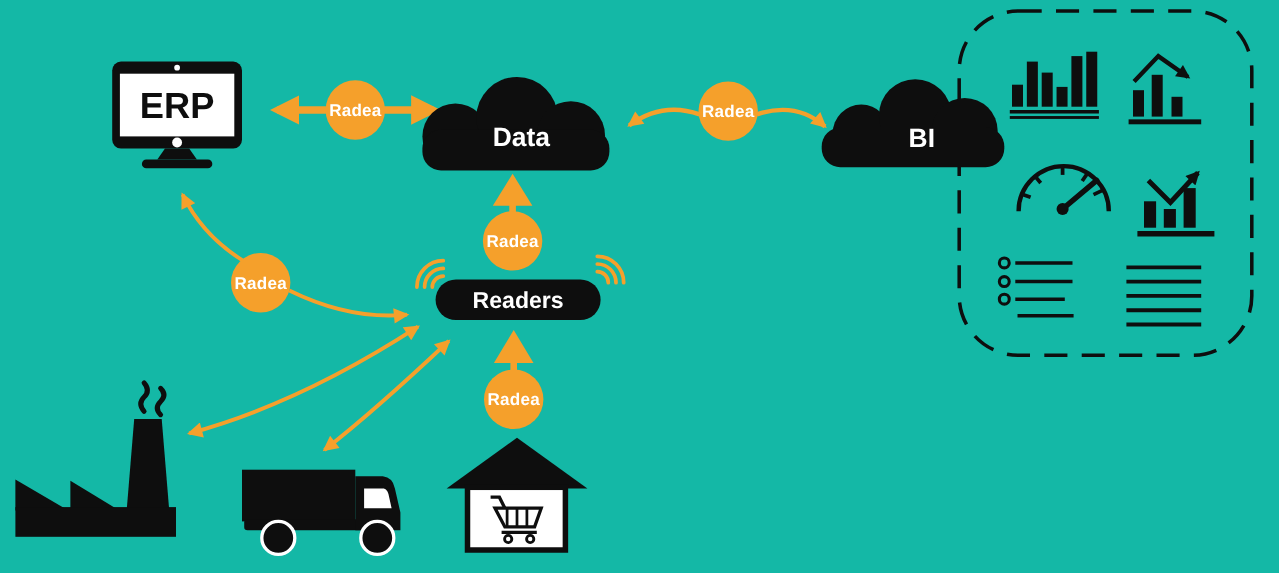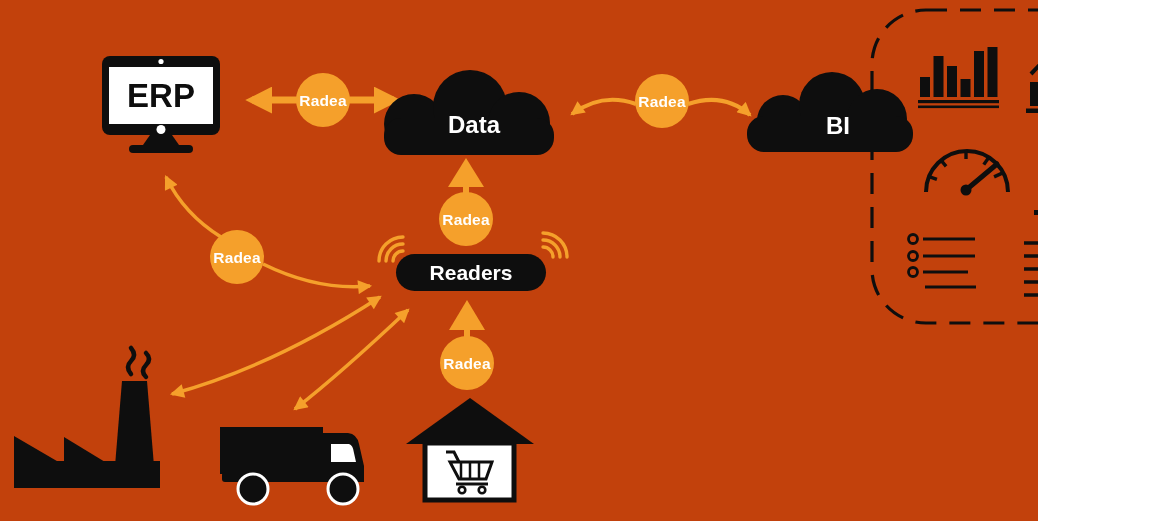--- a/index.html
+++ b/index.html
@@ -1,17 +1,17 @@
 <!DOCTYPE html>
 <html><head>
 <meta charset="utf-8">
 <style>
   html,body{margin:0;padding:0;background:#ffffff;}
   #stage{
-    position:relative;width:1038px;height:521px;background:#c2410c;overflow:hidden;
+    position:relative;width:1163px;height:521px;background:#14b8a6;overflow:hidden;
     font-family:"Liberation Sans","DejaVu Sans",sans-serif;
   }
   svg{display:block;}
   text{font-family:"Liberation Sans","DejaVu Sans",sans-serif;}
   .node-label{fill:#ffffff;font-weight:bold;}
   .badge-label{fill:#ffffff;font-weight:bold;font-size:15.5px;letter-spacing:.2px;}
 </style>
 </head>
 <body>
 

